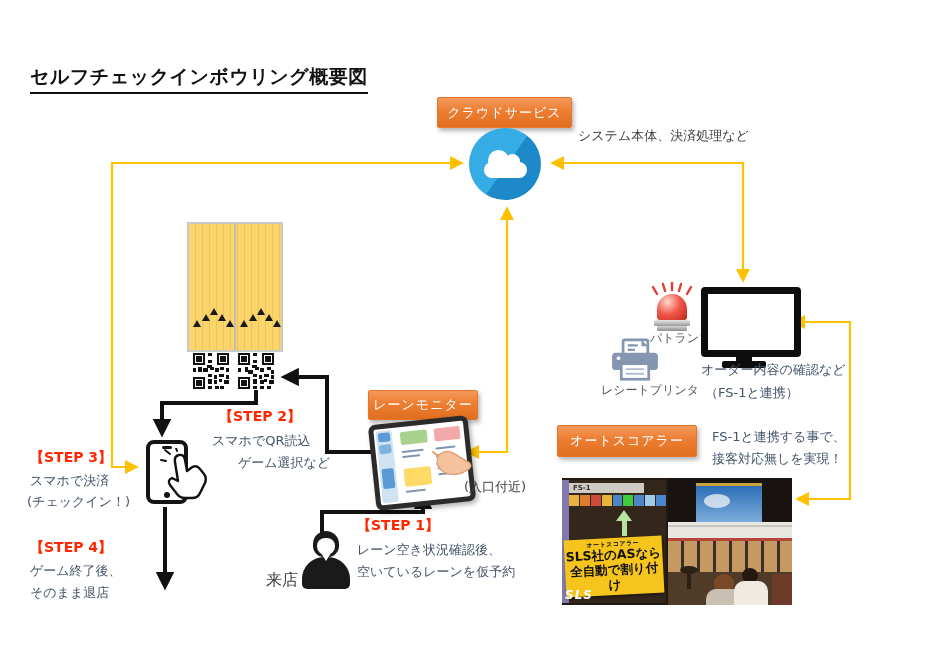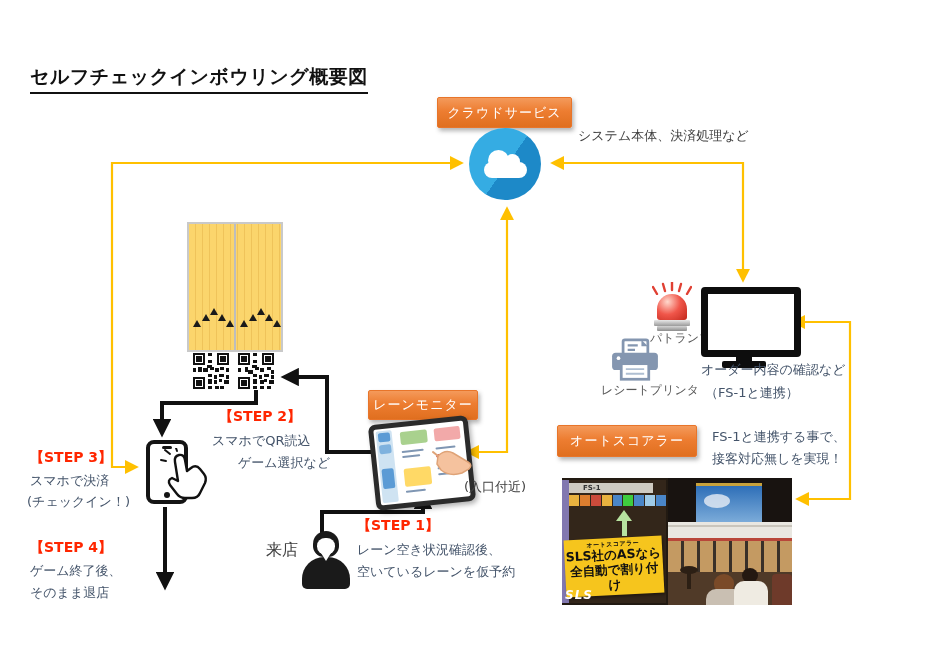--- a/index.html
+++ b/index.html
@@ -64,22 +64,22 @@
     background:radial-gradient(circle at 35% 30%,#FFD8CC,#F0564A 48%,#C1271B);}
   .lamp-base{position:absolute;left:2px;top:38px;width:36px;height:6px;background:linear-gradient(#E8E8E8,#9A9A9A);border-radius:1px;}
   .lamp-base2{position:absolute;left:5px;top:44px;width:30px;height:5px;background:linear-gradient(#D5D5D5,#8C8C8C);border-radius:1px;}
 
   .small-label{font-size:12px;color:#595959;white-space:nowrap;}
 
   
   .photo{left:562px;top:478px;width:230px;height:127px;background:#221A12;}
   .ph-left{position:absolute;left:0;top:2px;width:104px;height:123px;background:#33261A;overflow:hidden;}
   .ph-strip{position:absolute;left:0;top:0;width:7px;height:100%;background:#8278B0;}
-  .ph-titlebar{position:absolute;left:7px;top:3px;width:84px;height:10px;background:#CFCBC2;
-    font-size:7px;font-weight:bold;color:#333;line-height:10px;padding-left:14px;box-sizing:border-box;}
+  .ph-titlebar{position:absolute;left:7px;top:3px;width:75px;height:10px;background:#CFCBC2;
+    font-size:7px;font-weight:bold;color:#333;line-height:10px;padding-left:4px;box-sizing:border-box;}
   .ph-tiles{position:absolute;left:7px;top:15px;width:97px;height:11px;display:flex;gap:1px;}
   .ph-tiles div{flex:1;}
   .ph-arrow-stem{position:absolute;left:60px;top:40px;width:5px;height:16px;background:#B7E3A0;}
   .ph-arrow-head{position:absolute;left:54px;top:30px;width:0;height:0;border-left:8px solid transparent;
     border-right:8px solid transparent;border-bottom:11px solid #B7E3A0;}
   .ph-caption{position:absolute;left:3px;top:58px;width:98px;background:#F6C51D;transform:rotate(-3deg);
     color:#111;text-align:center;padding:2px 0 3px;box-shadow:1px 2px 3px rgba(0,0,0,.4);}
   .ph-ruby{font-size:6px;font-weight:bold;letter-spacing:.5px;line-height:7px;}
   .ph-cap1,.ph-cap2{font-size:12.5px;font-weight:900;line-height:15px;}
   .ph-logo{position:absolute;left:3px;bottom:1px;font-size:12px;font-weight:900;font-style:italic;color:#fff;letter-spacing:1px;}
@@ -199,21 +199,21 @@
     <div class="abs step-line" style="left:27px;top:491px;">(チェックイン！)</div>
 
     <div class="abs step-label" style="left:30px;top:539px;">【STEP 4】</div>
     <div class="abs step-line" style="left:30px;top:560px;">ゲーム終了後、</div>
     <div class="abs step-line" style="left:30px;top:582px;">そのまま退店</div>
 
     <div class="abs step-label" style="left:219px;top:408px;">【STEP 2】</div>
     <div class="abs step-line" style="left:212px;top:430px;">スマホでQR読込</div>
     <div class="abs step-line" style="left:218px;top:452px;margin-left:20px;">ゲーム選択など</div>
 
-    <div class="abs note note-dark" style="left:266px;top:520px;font-size:16px;">来店</div>
+    <div class="abs note note-dark" style="left:266px;top:550px;font-size:16px;">来店</div>
     <div class="abs person">
       <div class="person-hair"></div>
         <div class="person-face"></div>
       <div class="person-body"></div>
         <div class="person-neck"></div>
     </div>
     <div class="abs step-label" style="left:357px;top:517px;">【STEP 1】</div>
     <div class="abs step-line" style="left:357px;top:539px;">レーン空き状況確認後、</div>
     <div class="abs step-line" style="left:357px;top:561px;">空いているレーンを仮予約</div>
 

